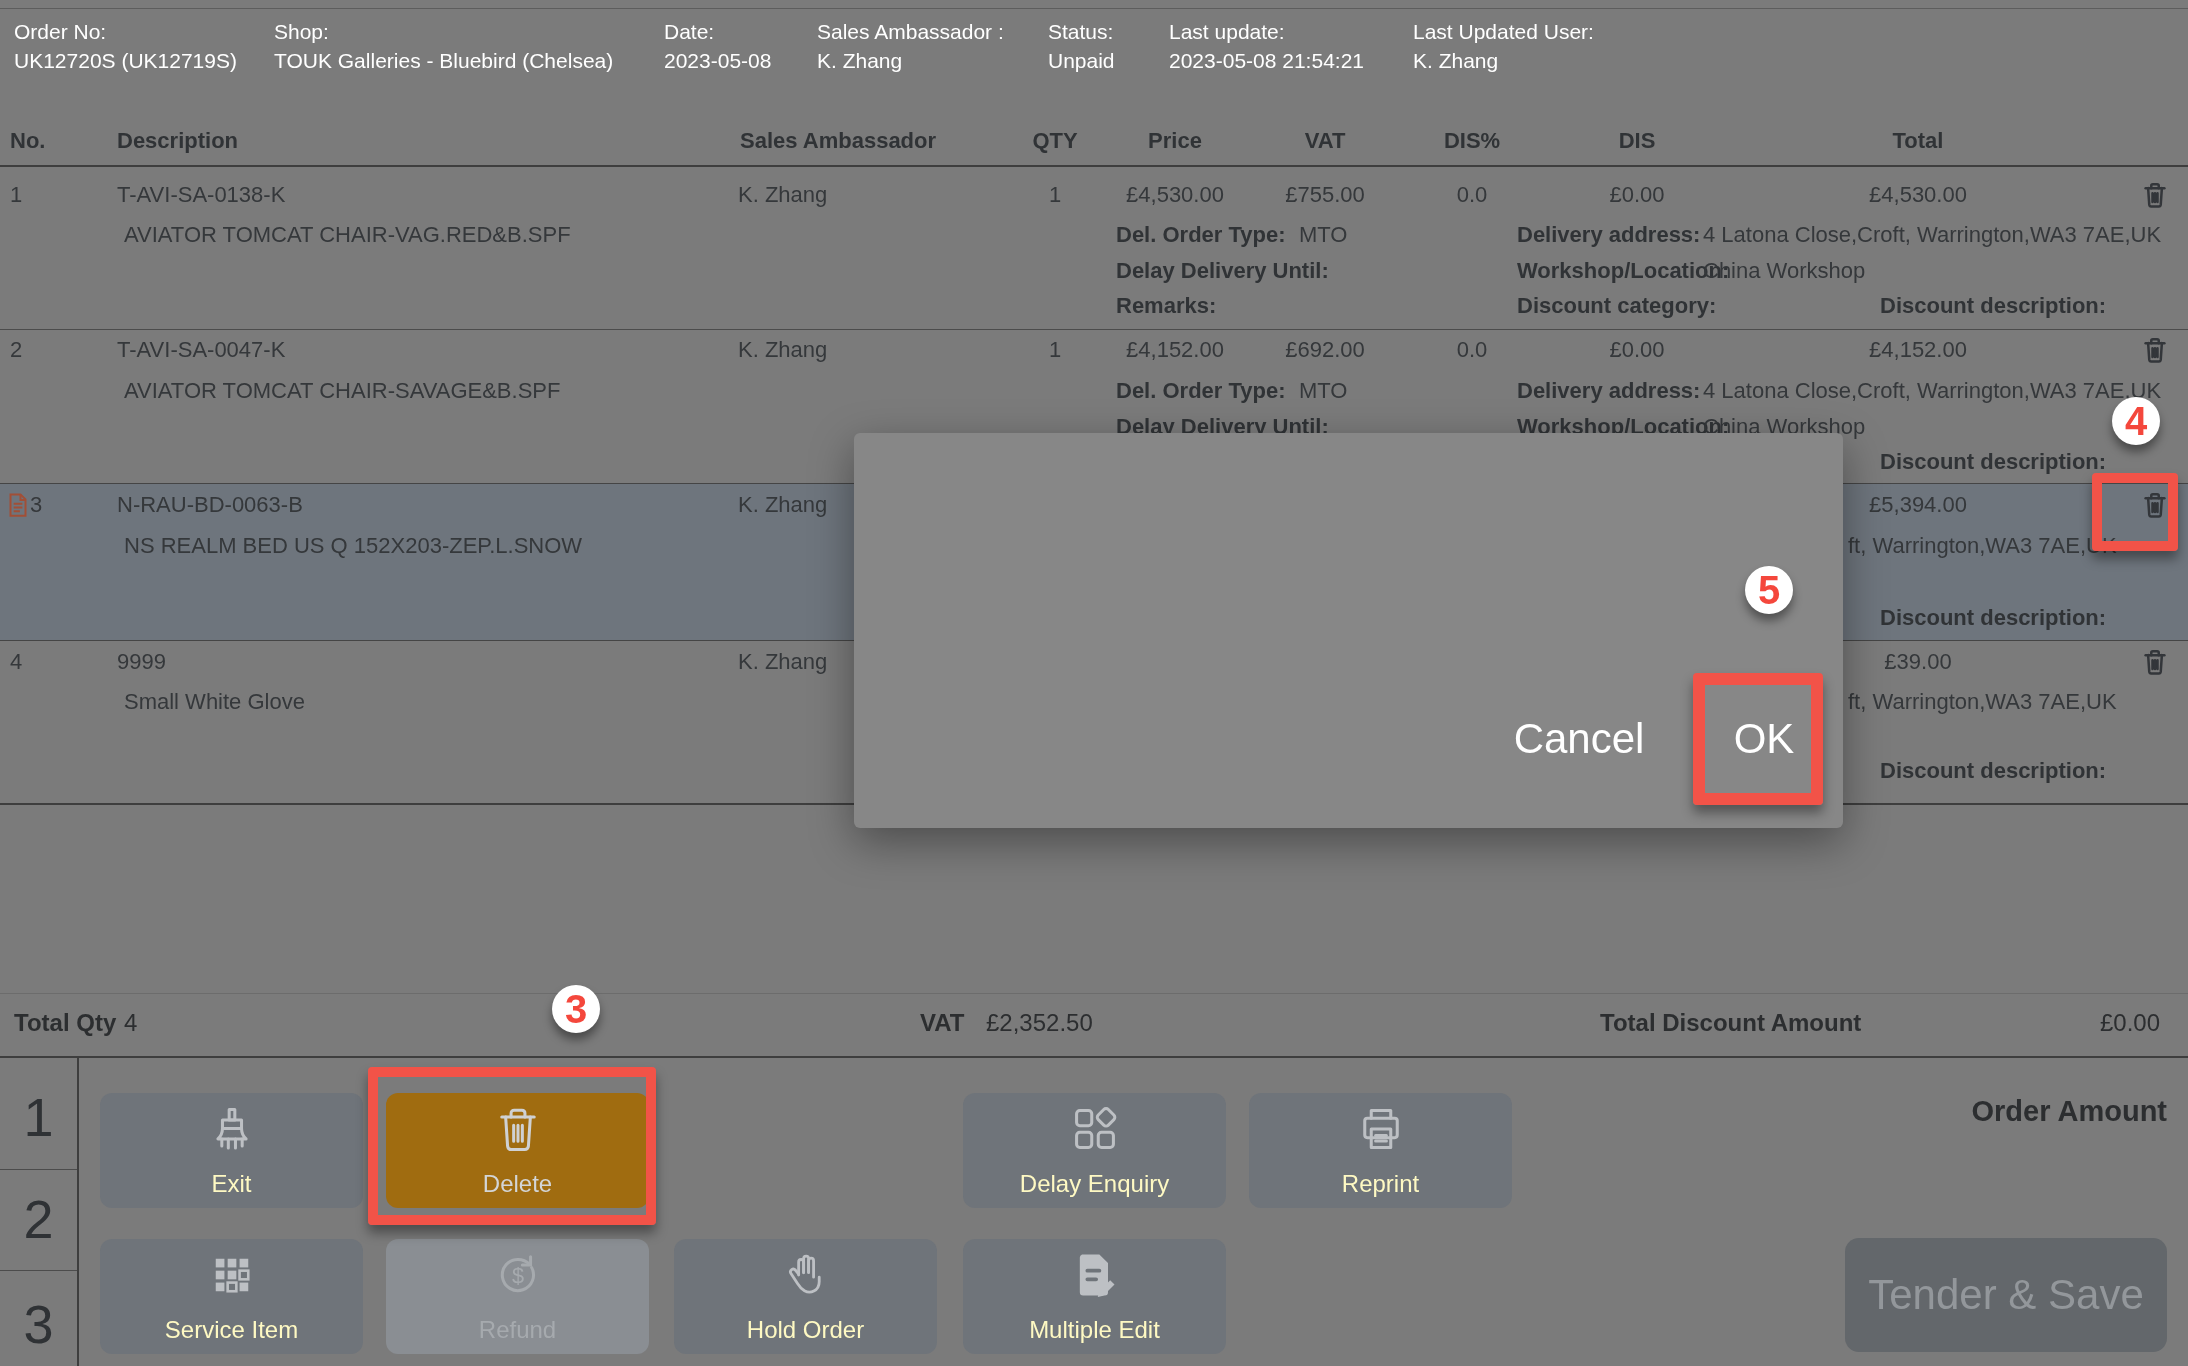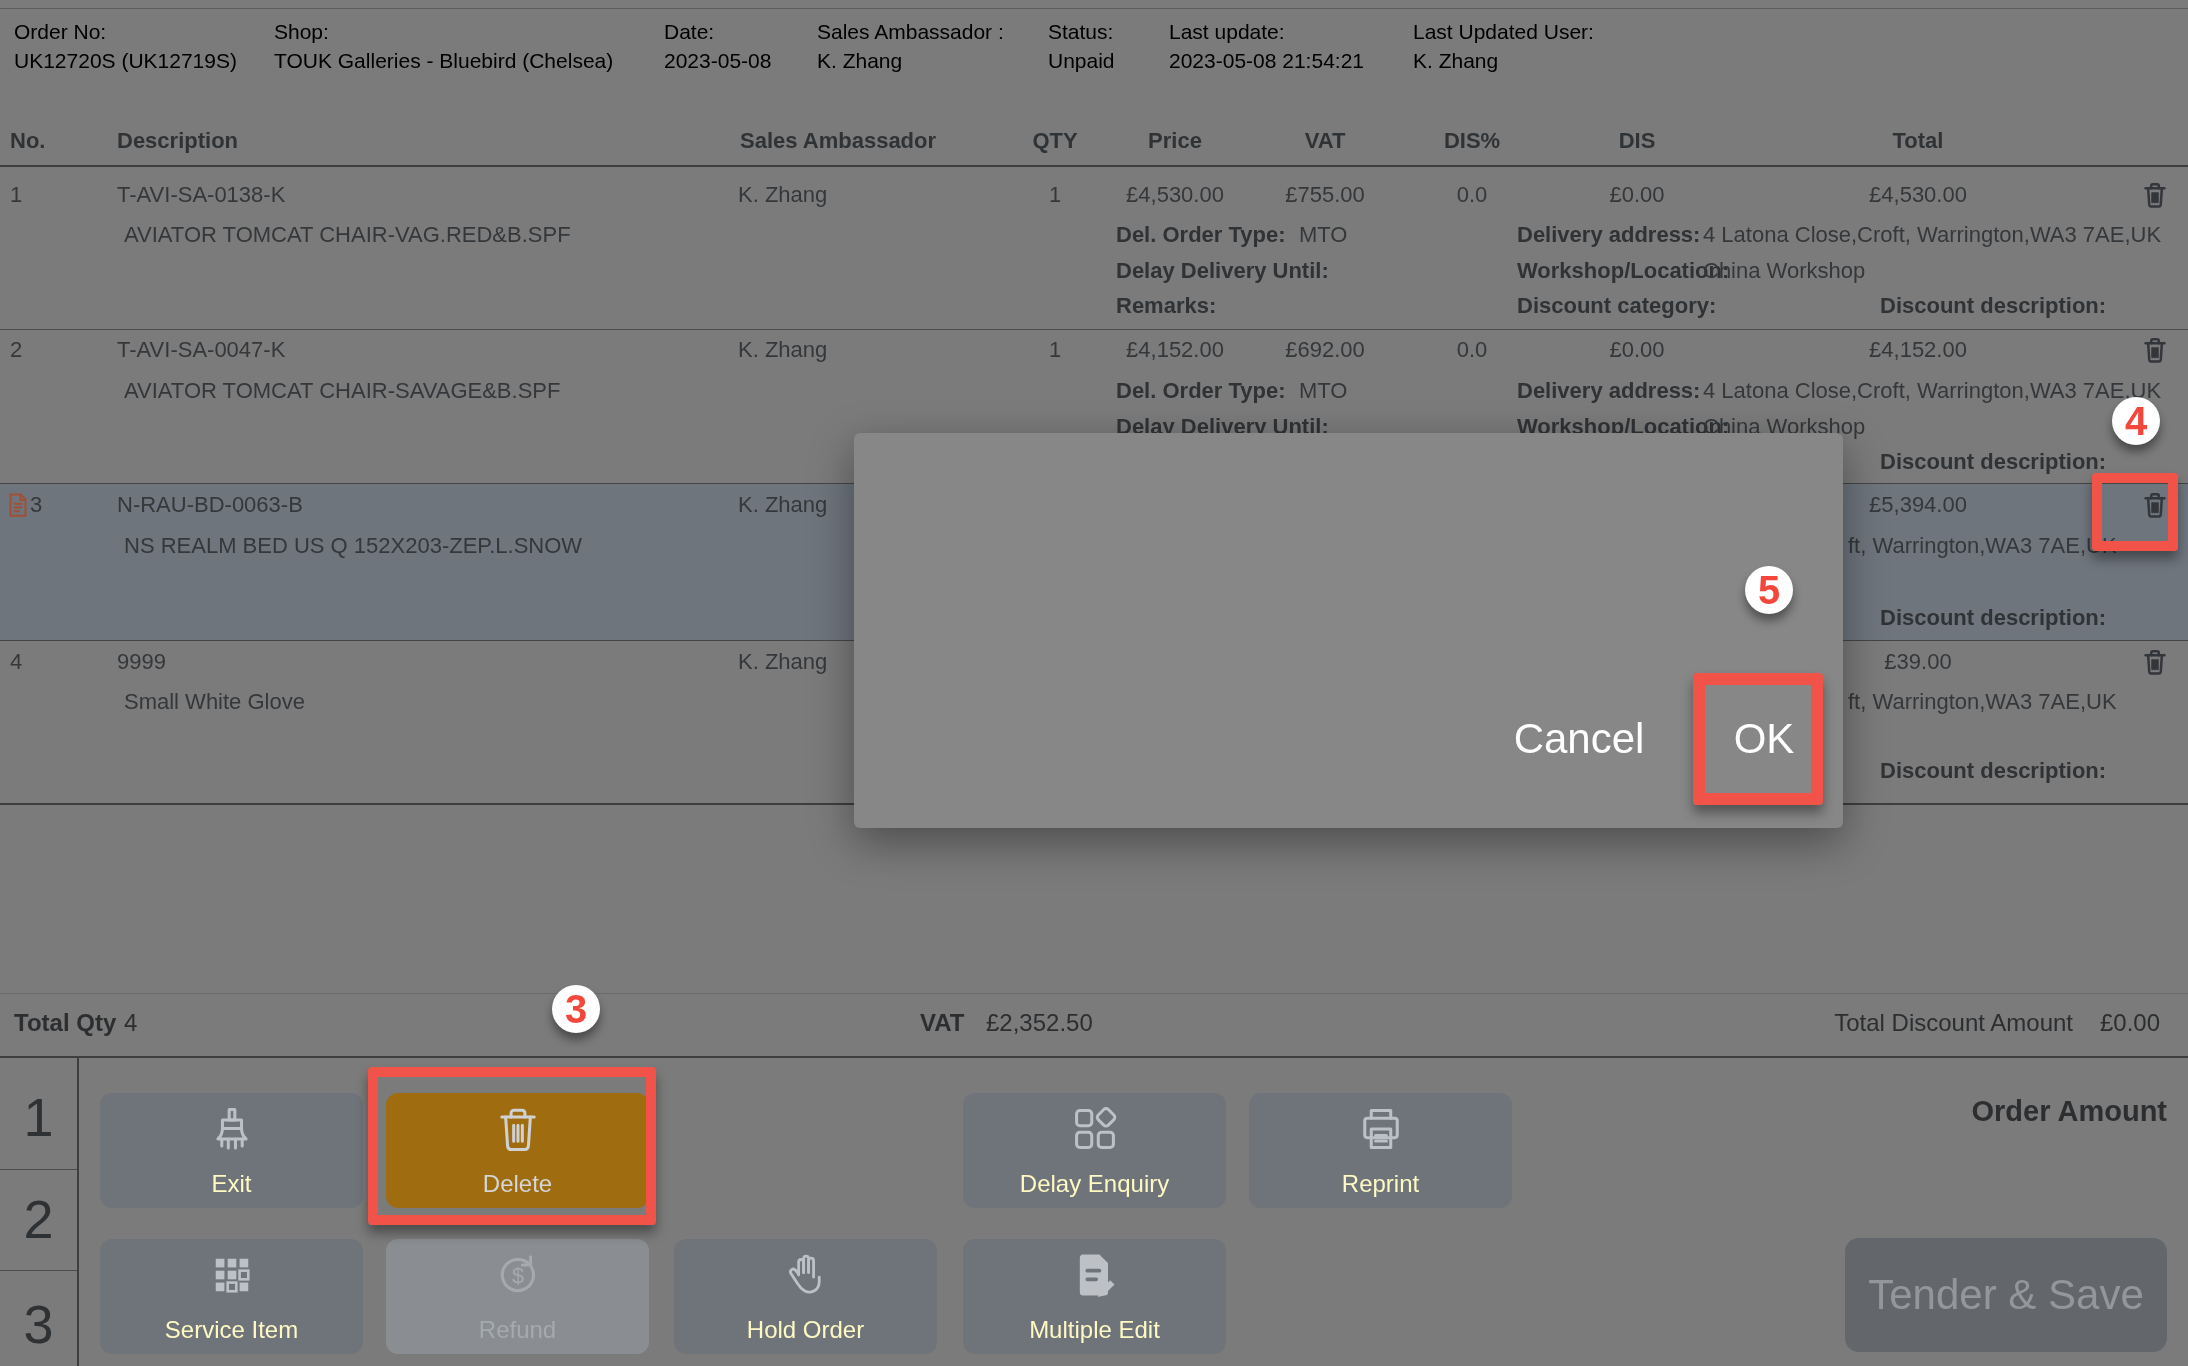--- a/index.html
+++ b/index.html
@@ -3,21 +3,21 @@
 <meta charset="utf-8">
 <style>
   html,body{margin:0;padding:0;background:#5a5a5a;}
   .screen{position:relative;width:2188px;height:1366px;background:#7b7b7b;overflow:hidden;
     font-family:"Liberation Sans",sans-serif;color:#35383b;}
   .abs{position:absolute;white-space:nowrap;}
   .cell{position:absolute;height:32px;line-height:32px;font-size:22px;color:#35383b;white-space:nowrap;}
   .c{transform:translateX(-50%);}
   .b{font-weight:bold;color:#303336;}
   .hline{position:absolute;left:0;width:2188px;background:#474747;}
-  .hdr-label,.hdr-value{position:absolute;height:28px;line-height:28px;font-size:21px;color:#000000;white-space:nowrap;}
+  .hdr-label,.hdr-value{position:absolute;height:28px;line-height:28px;font-size:21px;color:#ffffff;white-space:nowrap;}
   .row-sel{position:absolute;left:0;width:2188px;background:#6e757d;}
   .trash{position:absolute;color:#33363a;cursor:pointer;}
   .totcell{position:absolute;height:32px;line-height:32px;font-size:24px;white-space:nowrap;color:#2c2e30;}
   .pagernum{position:absolute;left:0;width:77px;text-align:center;height:62px;line-height:62px;
     font-size:54px;color:#2f3235;}
   .btn{position:absolute;width:263px;height:115px;border-radius:12px;background:#6f747a;color:#bdc0c4;cursor:pointer;}
   .btn .bicon{position:absolute;left:50%;top:10px;transform:translateX(-50%);}
   .btn .blabel{position:absolute;left:0;right:0;bottom:10px;text-align:center;font-size:24px;color:#fef9c3;}
   .btn.disabled{background:#8a8e93;color:#a6aaae;}
   .btn.disabled .blabel{color:#a6aaae;}
@@ -182,21 +182,21 @@
     <div class="cell b" style="left:1880px;top:755px">Discount description:</div>
   </div>
   <div class="hline" style="top:803px;height:2px;background:#3e3e3e;"></div>
 
   <div class="hline" style="top:993px;height:1px;background:#6c6c6c;"></div>
   <div>
     <div class="totcell" style="left:14px;top:1007px;font-weight:bold;">Total Qty</div>
     <div class="totcell" style="left:124px;top:1007px;">4</div>
     <div class="totcell" style="left:920px;top:1007px;font-weight:bold;">VAT</div>
     <div class="totcell" style="left:986px;top:1007px;">£2,352.50</div>
-    <div class="totcell" style="left:1600px;width:473px;text-align:right;top:1007px;font-weight:normal;">Total Discount Amount</div>
+    <div class="totcell" style="left:1600px;width:473px;text-align:left;top:1007px;font-weight:bold;">Total Discount Amount</div>
     <div class="totcell" style="left:2090px;width:70px;text-align:right;top:1007px;">£0.00</div>
   </div>
   <div class="hline" style="top:1056px;height:2px;background:#3e3e3e;"></div>
 
   <div>
     <div class="pagernum" style="top:1086px;">1</div>
     <div class="pagernum" style="top:1188px;">2</div>
     <div class="pagernum" style="top:1293px;">3</div>
     <div class="abs" style="left:0;top:1169px;width:77px;height:1px;background:#4c4c4c;"></div>
     <div class="abs" style="left:0;top:1270px;width:77px;height:1px;background:#4c4c4c;"></div>

